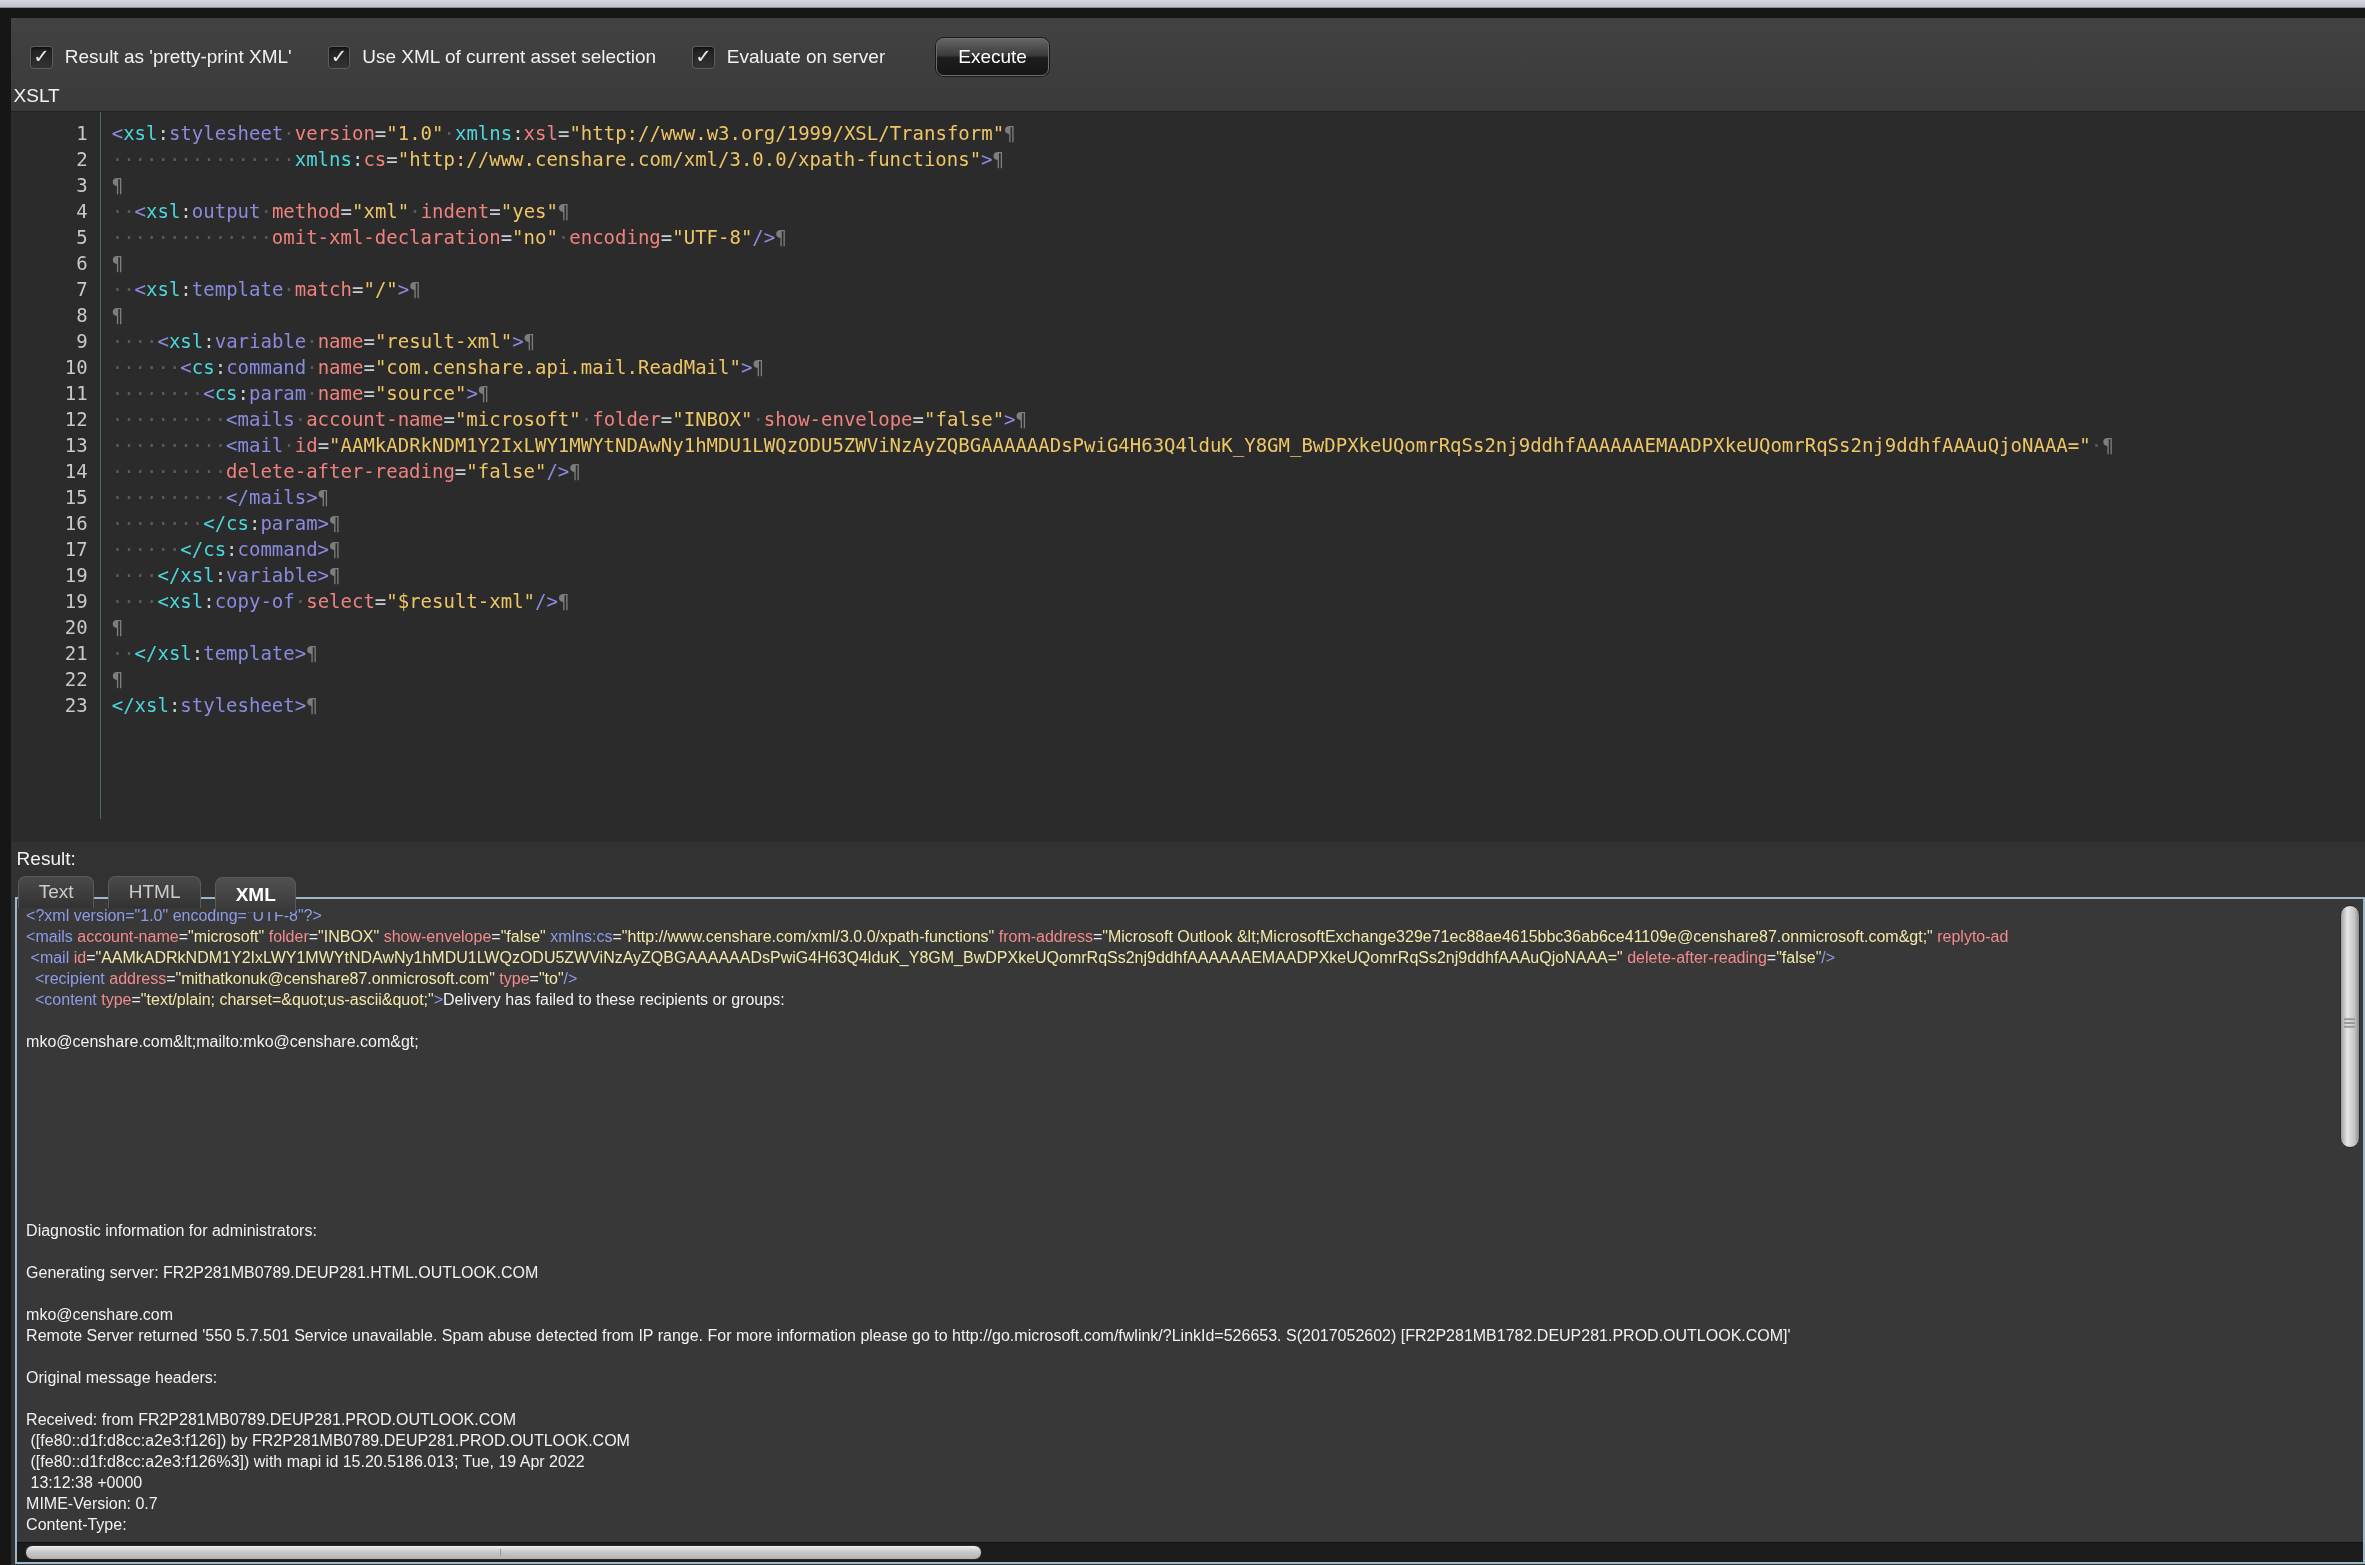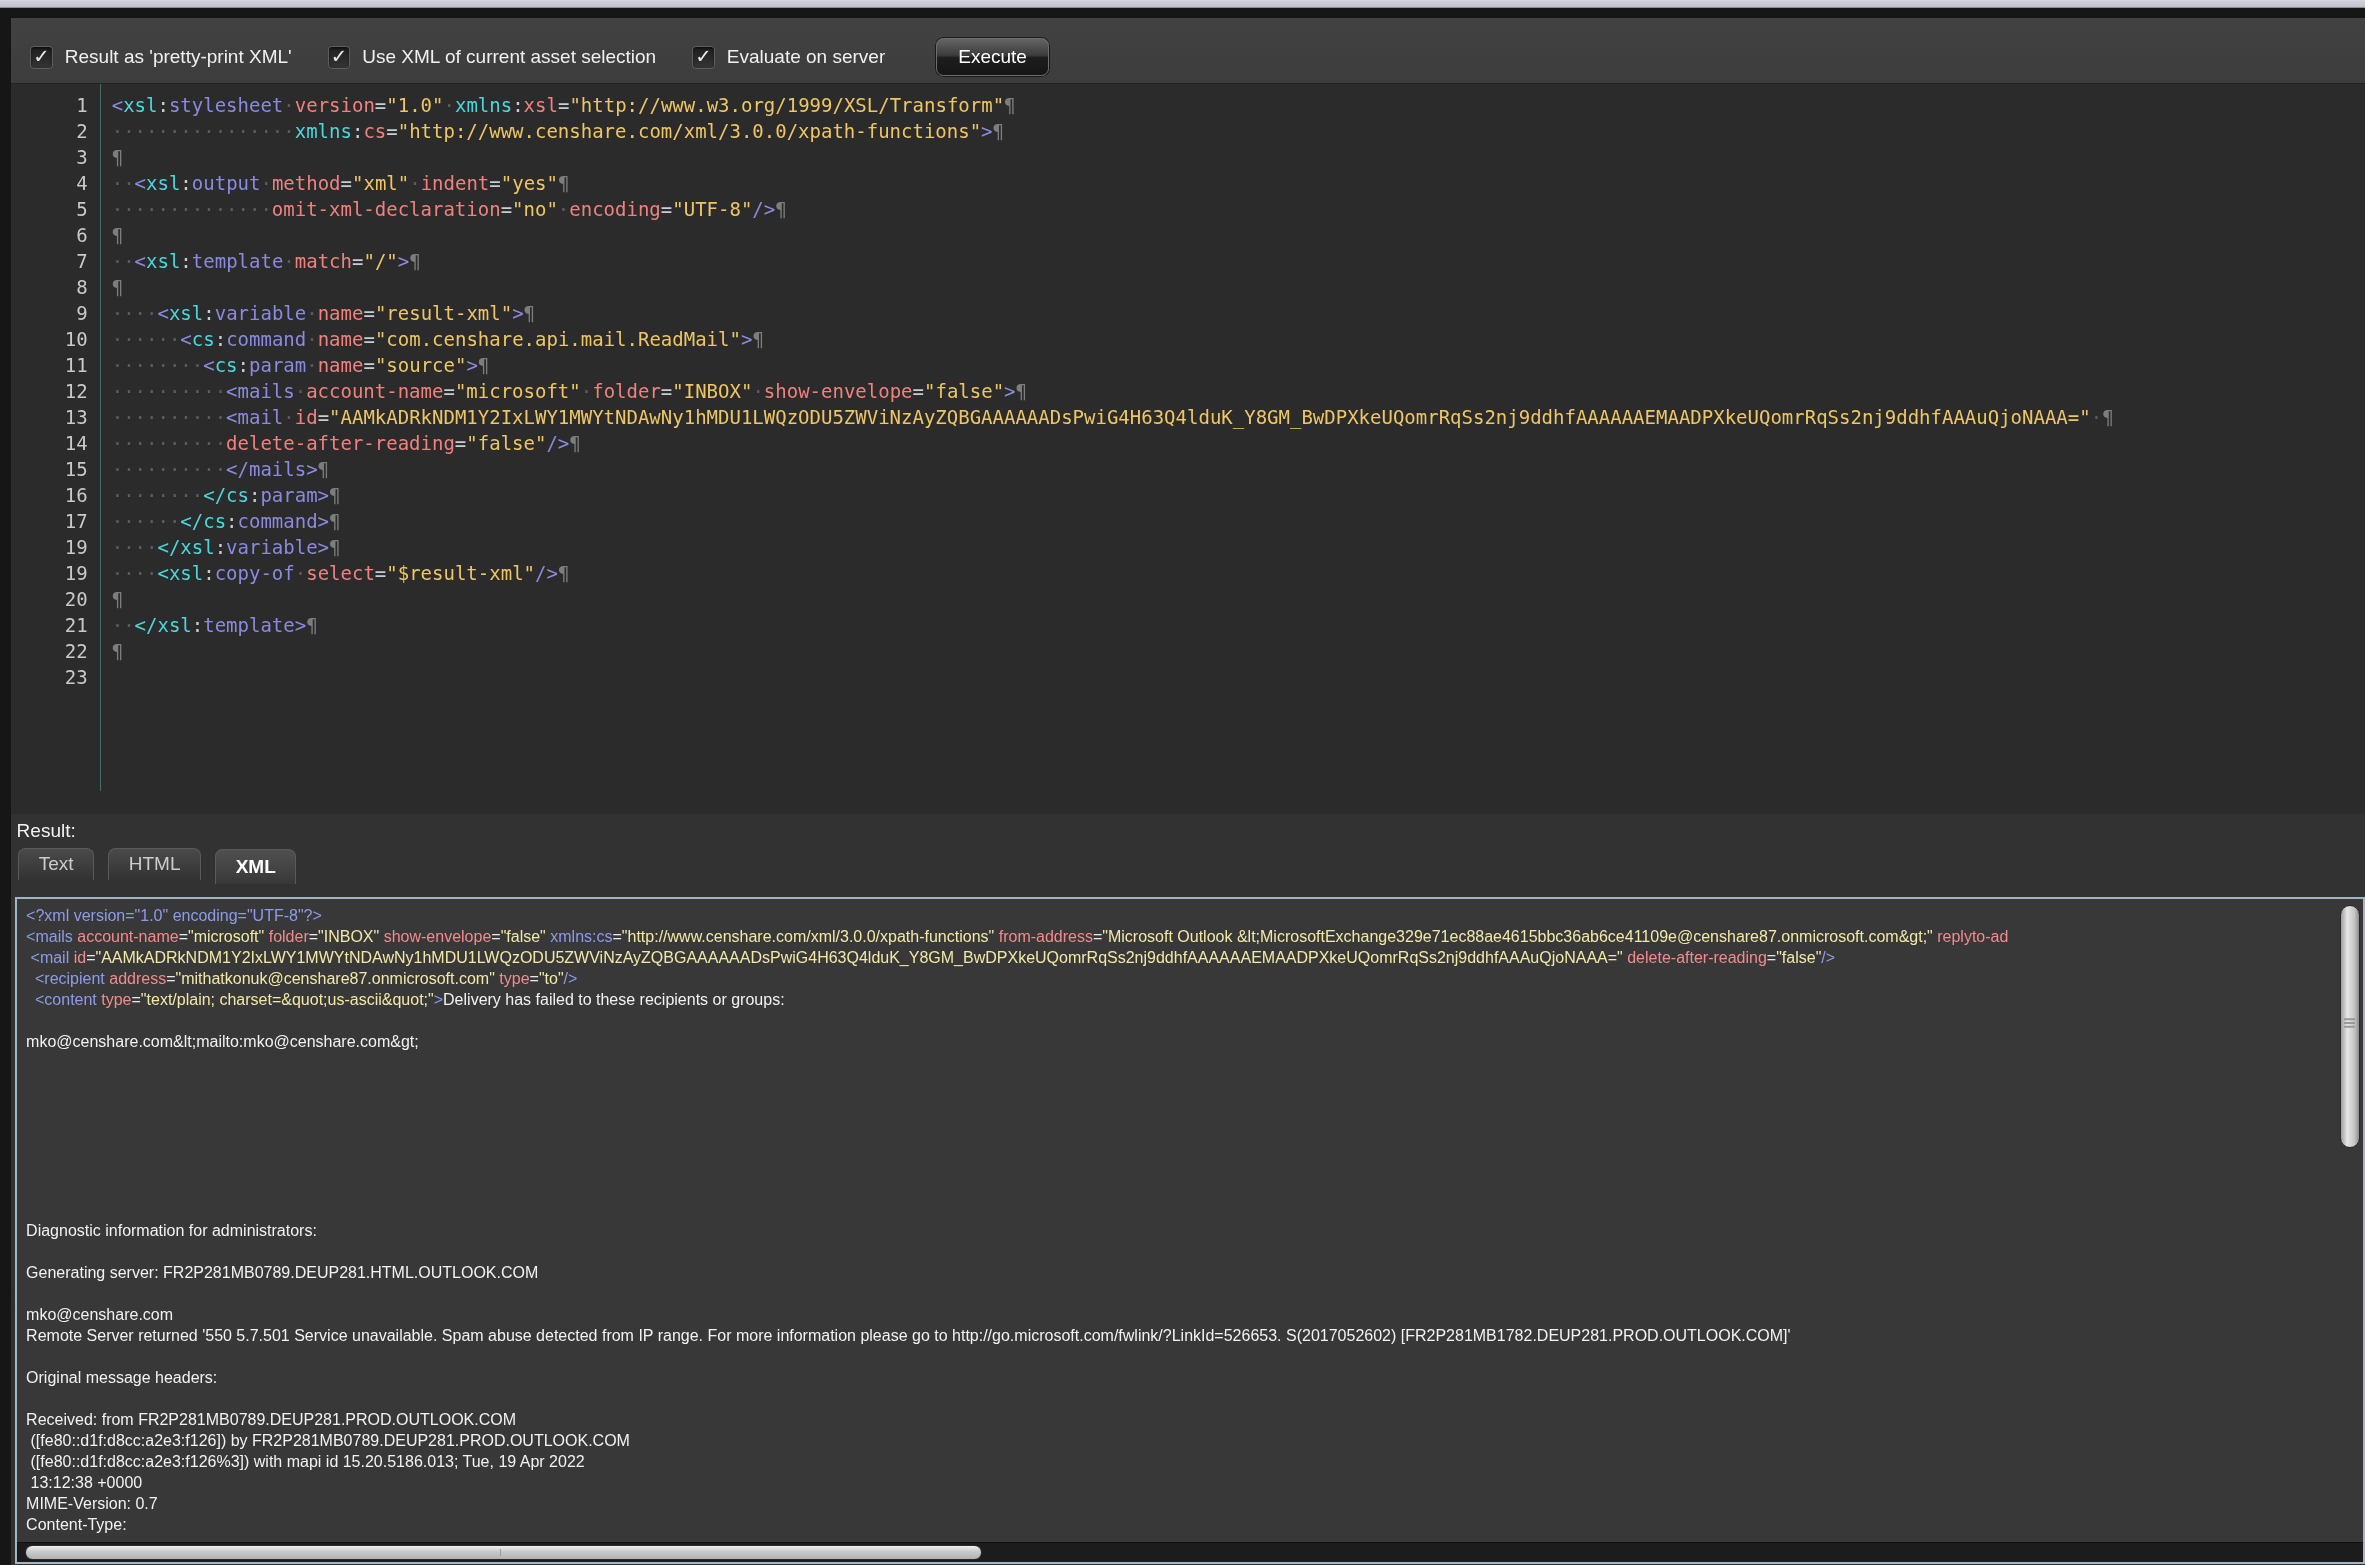--- a/index.html
+++ b/index.html
@@ -91,20 +91,21 @@
       <span class="checkbox">✓</span>
       <span class="cb-label">Use XML of current asset selection</span>
     </div>
     <div class="cb-group">
       <span class="checkbox">✓</span>
       <span class="cb-label">Evaluate on server</span>
     </div>
     <button class="btn-execute">Execute</button>
   </div>
 
+  <div class="section-label">XSLT</div>
 
   <div class="editor">
     <div class="gutter" id="editor-gutter">
         <div class="ln">1</div>
         <div class="ln">2</div>
         <div class="ln">3</div>
         <div class="ln">4</div>
         <div class="ln">5</div>
         <div class="ln">6</div>
         <div class="ln">7</div>
@@ -142,20 +143,21 @@
         <div class="cl"><span class="d">··········</span><span class="p">&lt;mail</span><span class="d">·</span><span class="a">id</span><span class="w">=</span><span class="v">"AAMkADRkNDM1Y2IxLWY1MWYtNDAwNy1hMDU1LWQzODU5ZWViNzAyZQBGAAAAAADsPwiG4H63Q4lduK_Y8GM_BwDPXkeUQomrRqSs2nj9ddhfAAAAAAEMAADPXkeUQomrRqSs2nj9ddhfAAAuQjoNAAA="</span><span class="d">·</span><span class="pi">¶</span></div>
         <div class="cl"><span class="d">··········</span><span class="a">delete-after-reading</span><span class="w">=</span><span class="v">"false"</span><span class="p">/&gt;</span><span class="pi">¶</span></div>
         <div class="cl"><span class="d">··········</span><span class="p">&lt;/mails&gt;</span><span class="pi">¶</span></div>
         <div class="cl"><span class="d">········</span><span class="c">&lt;/cs</span><span class="w">:</span><span class="p">param&gt;</span><span class="pi">¶</span></div>
         <div class="cl"><span class="d">······</span><span class="c">&lt;/cs</span><span class="w">:</span><span class="p">command&gt;</span><span class="pi">¶</span></div>
         <div class="cl"><span class="d">····</span><span class="c">&lt;/xsl</span><span class="w">:</span><span class="p">variable&gt;</span><span class="pi">¶</span></div>
         <div class="cl"><span class="d">····</span><span class="c">&lt;xsl</span><span class="w">:</span><span class="p">copy-of</span><span class="d">·</span><span class="a">select</span><span class="w">=</span><span class="v">"$result-xml"</span><span class="p">/&gt;</span><span class="pi">¶</span></div>
         <div class="cl"><span class="pi">¶</span></div>
         <div class="cl"><span class="d">··</span><span class="c">&lt;/xsl</span><span class="w">:</span><span class="p">template&gt;</span><span class="pi">¶</span></div>
         <div class="cl"><span class="pi">¶</span></div>
+        <div class="cl"><span class="c">&lt;/xsl</span><span class="w">:</span><span class="p">stylesheet&gt;</span><span class="pi">¶</span></div>
       </div>
   </div>
 
   <div class="result-label">Result:</div>
 
   <div class="tabbar">
     <div class="tab">Text</div>
     <div class="tab">HTML</div>
     <div class="tab active">XML</div>
   </div>

